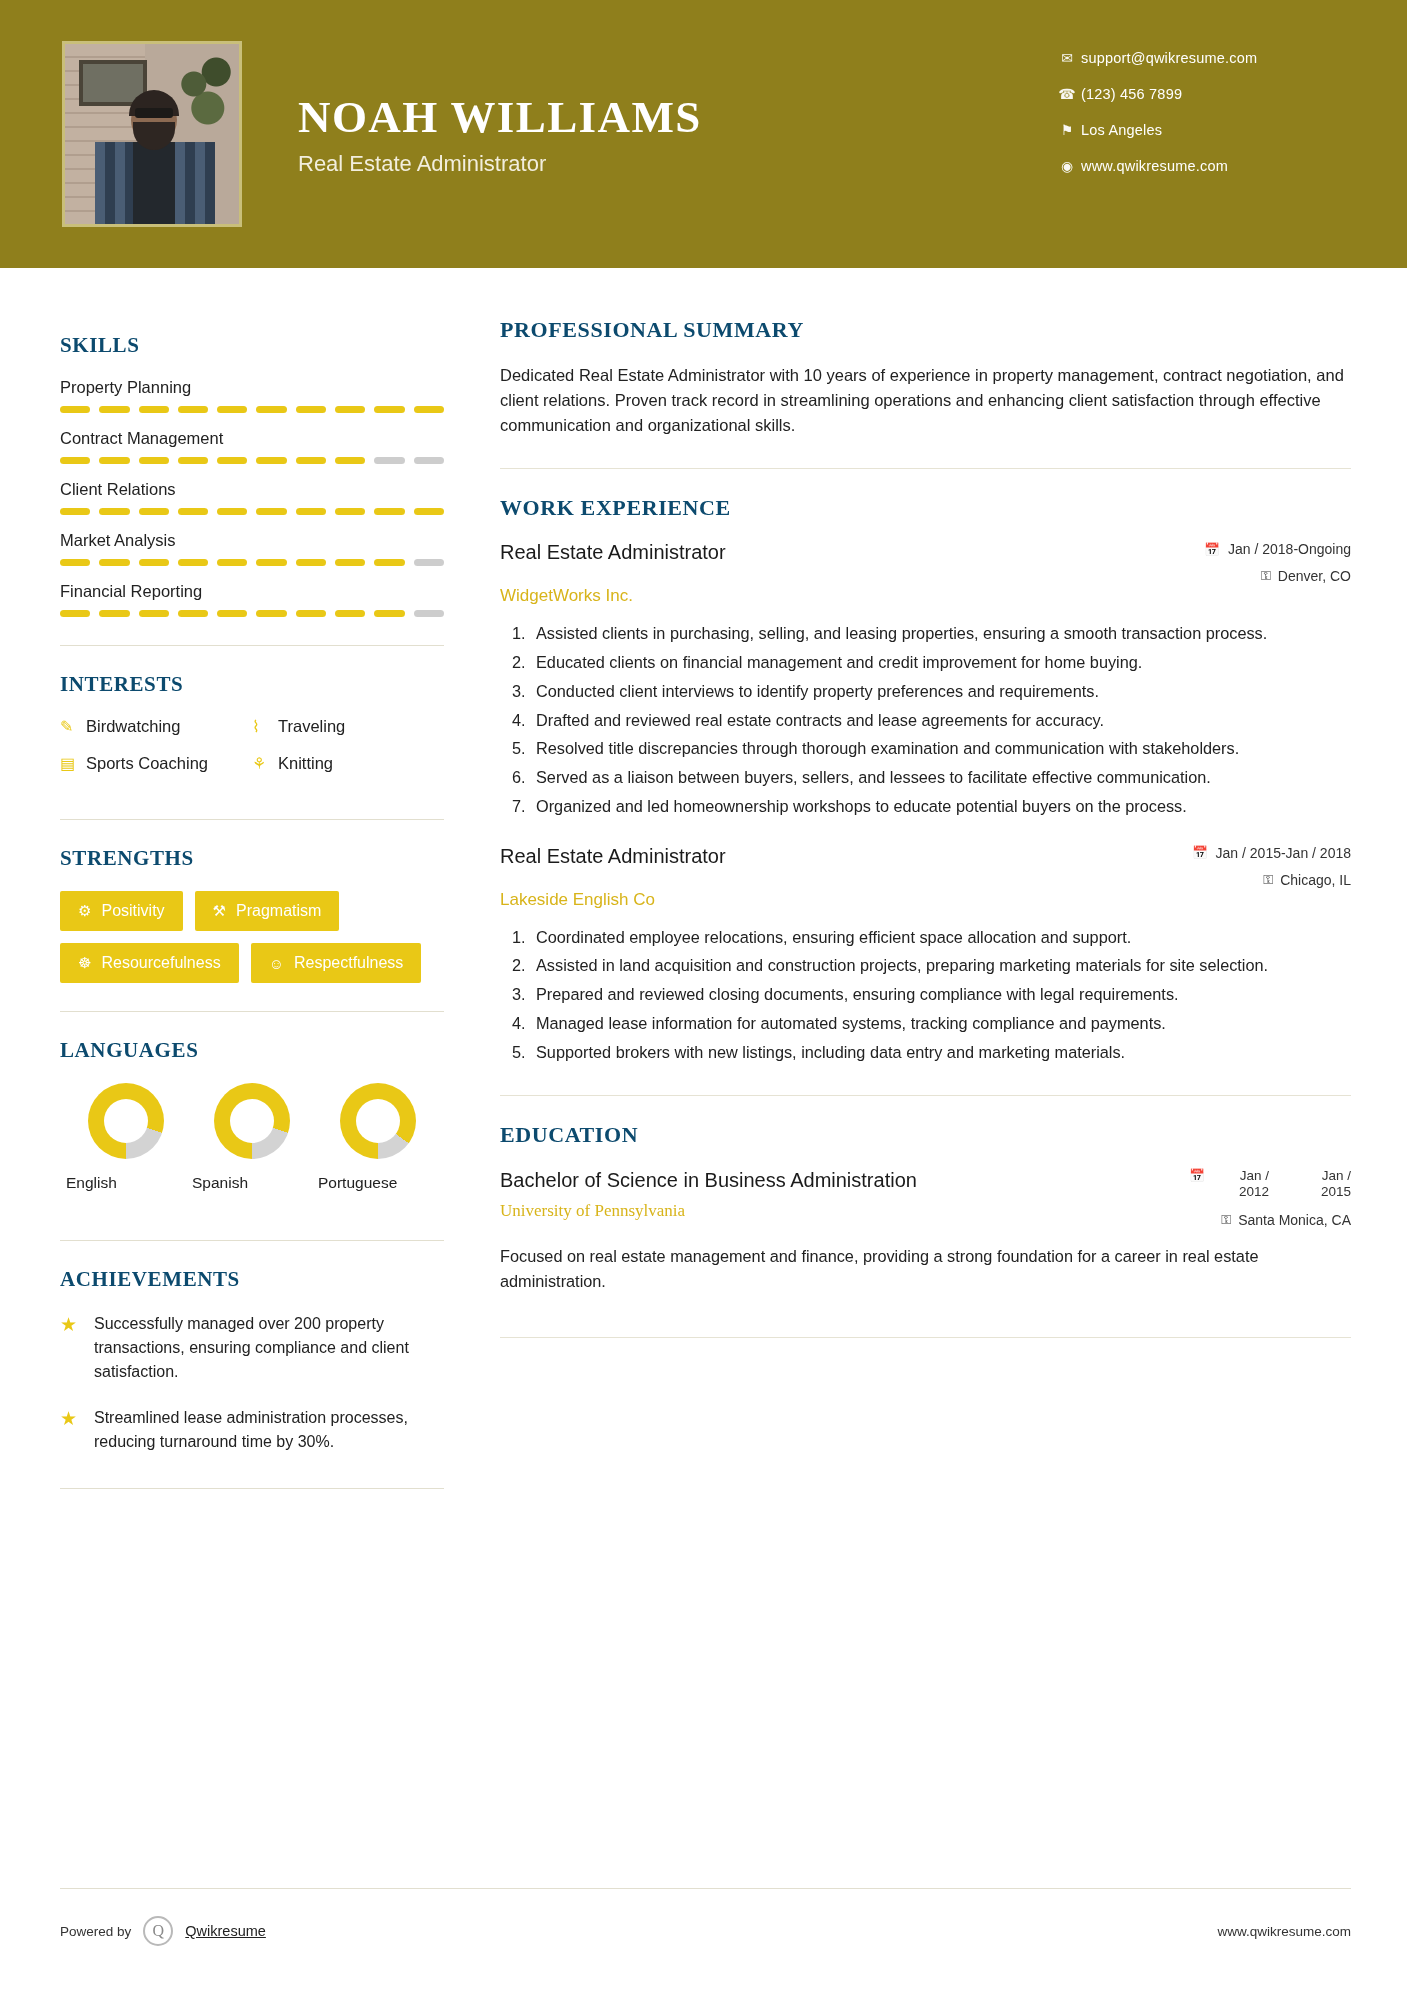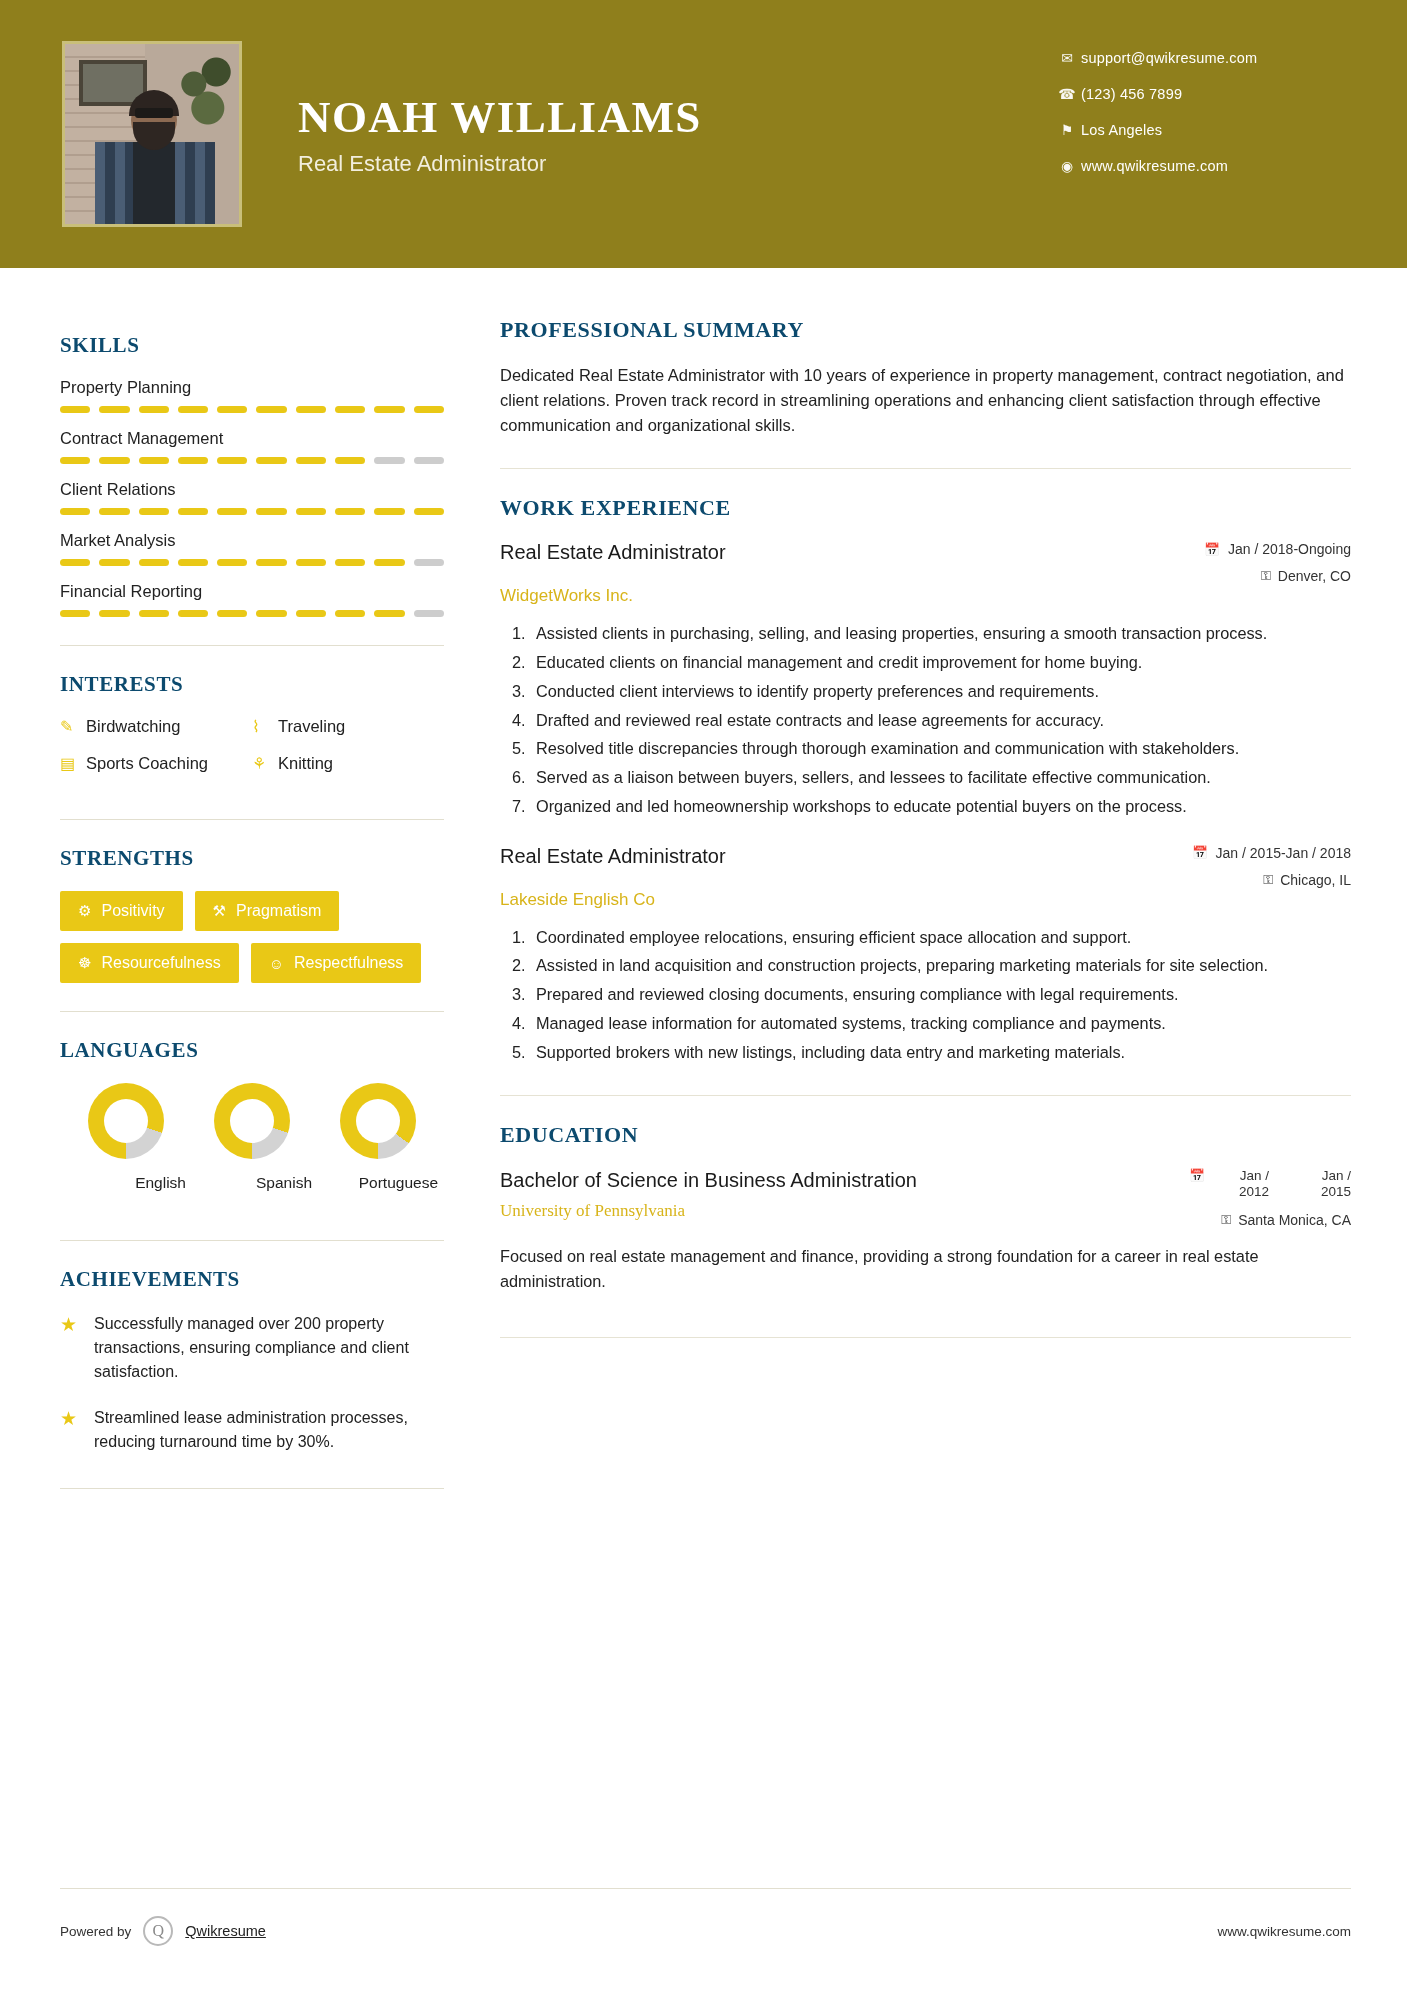--- a/index.html
+++ b/index.html
@@ -118,21 +118,21 @@
     padding: 11px 18px;
     display: flex;
     align-items: center;
     gap: 10px;
     border-radius: 2px;
   }
   .strength .si { font-size: 15px; }
 
   
   .langs { display: flex; justify-content: space-between; padding: 0 6px; }
-  .lang { width: 120px; text-align: right; }
+  .lang { width: 120px; text-align: left; }
   .donut { width: 76px; height: 76px; border-radius: 50%; margin: 0 auto 14px auto; position: relative; }
   .donut::after {
     content: ""; position: absolute; left: 50%; top: 50%;
     transform: translate(-50%,-50%);
     width: 44px; height: 44px; border-radius: 50%; background: #fff;
   }
   .lang-name { font-size: 15.5px; color: #222; line-height: 1.35; }
 
   
   .ach { display: flex; margin-bottom: 22px; }

